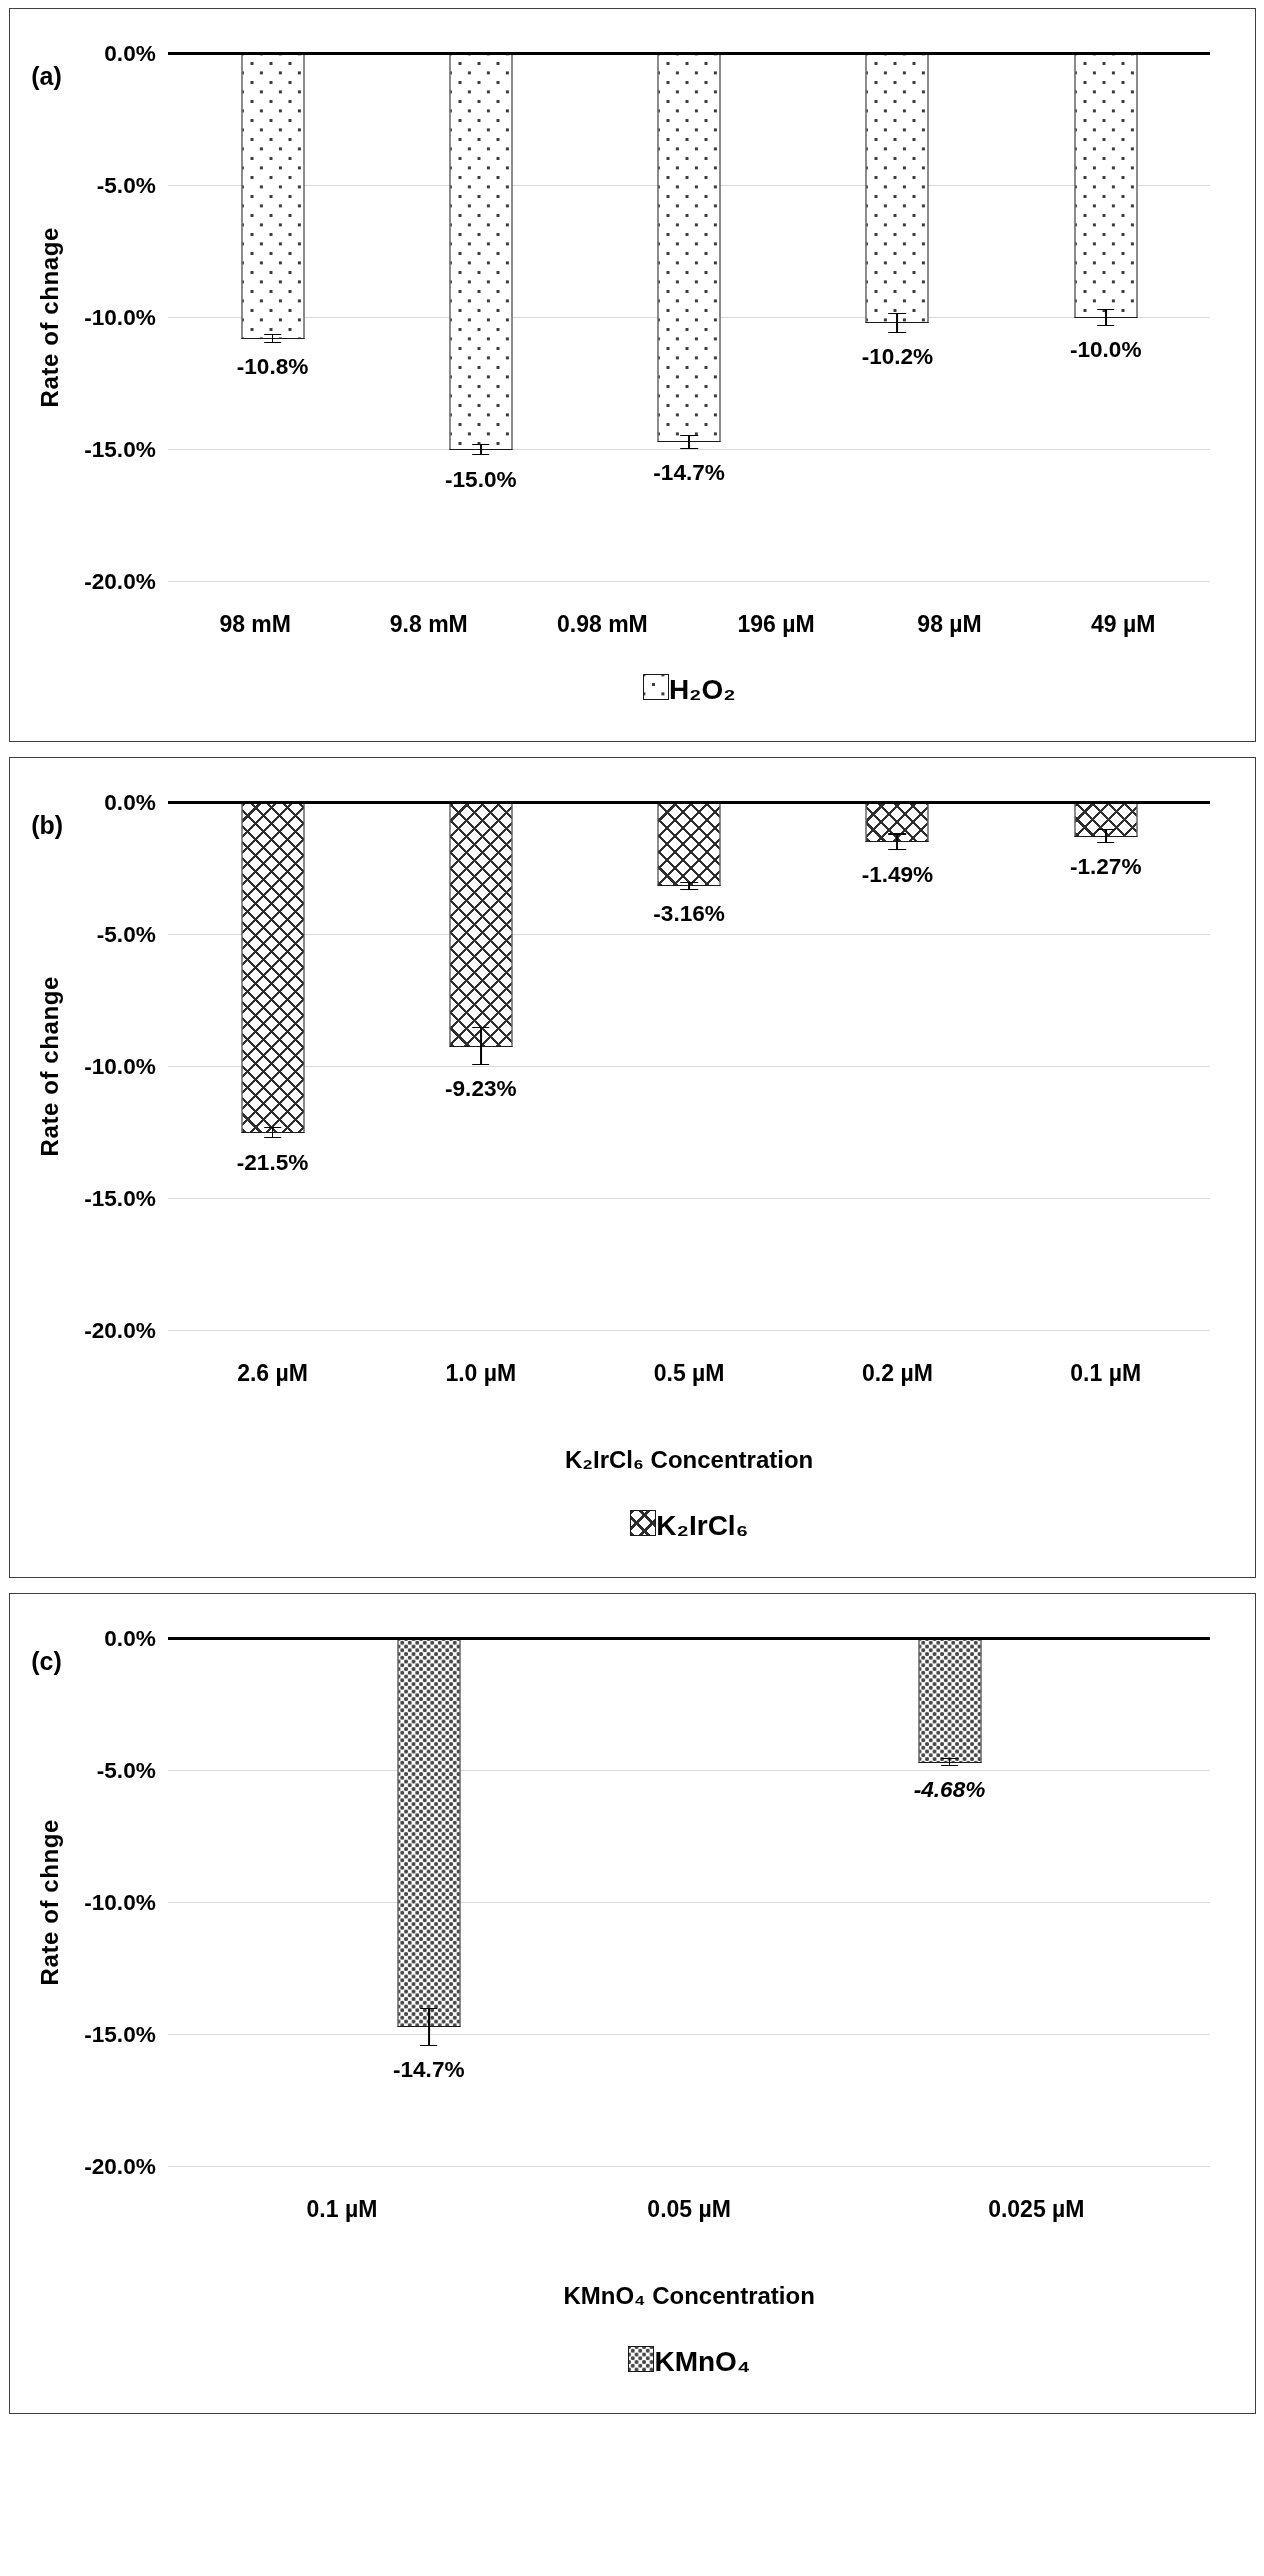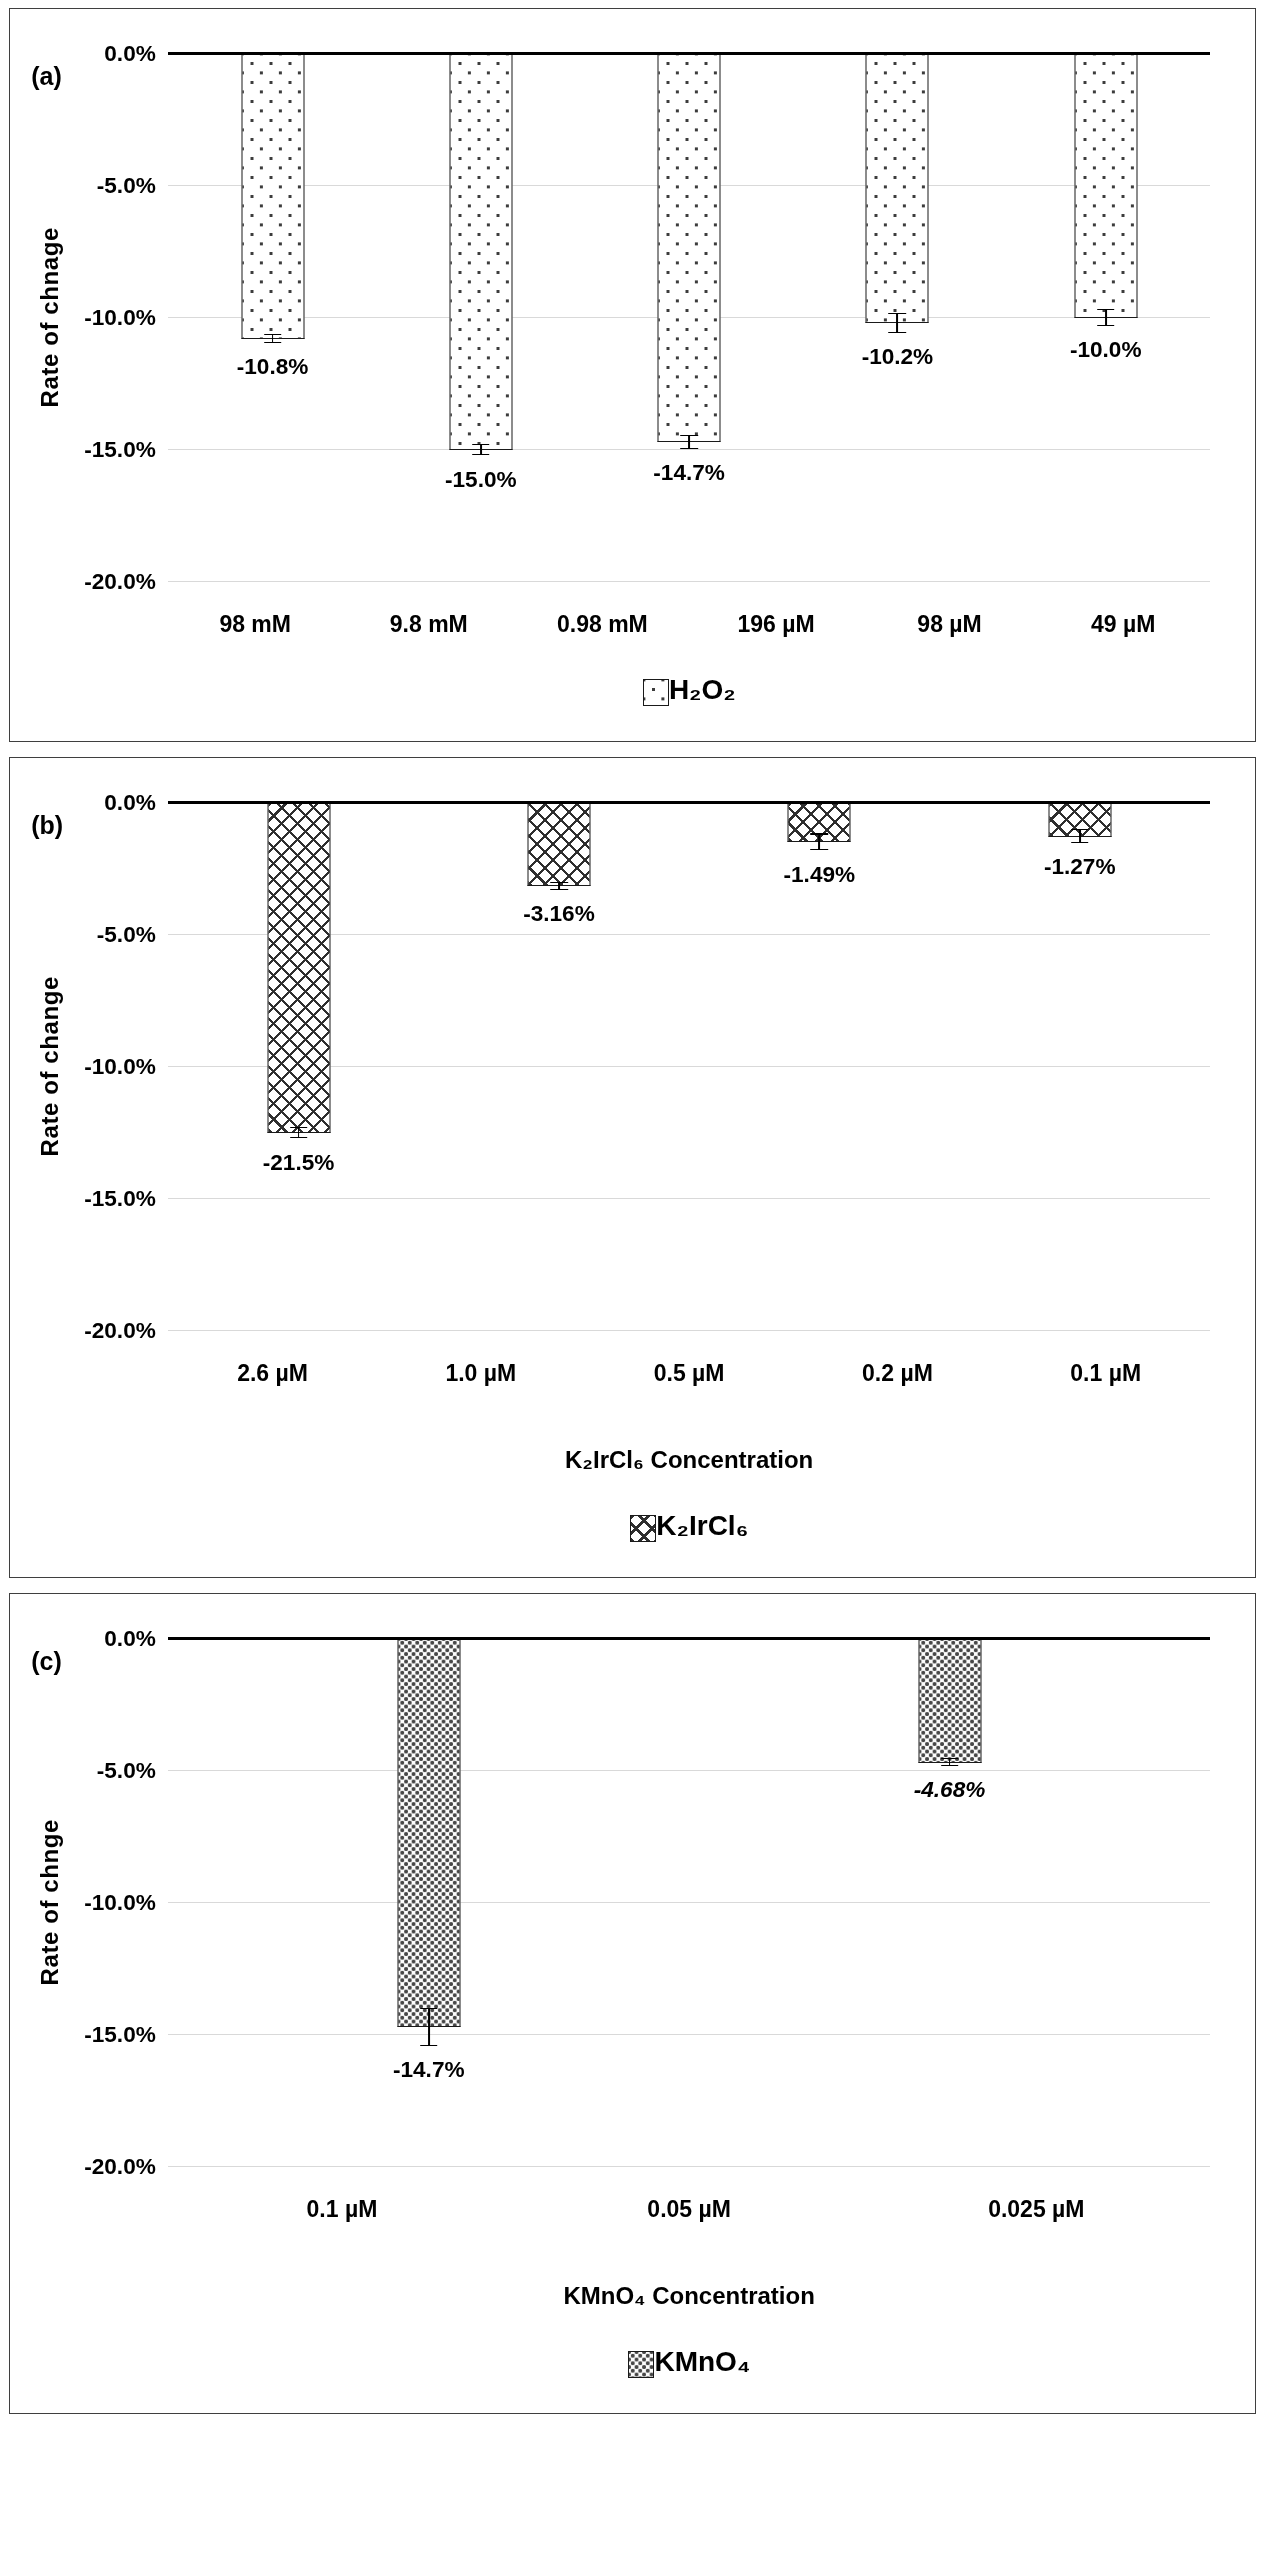--- a/index.html
+++ b/index.html
@@ -69,21 +69,21 @@
   }
   .bar-label {
     position:absolute; left:-25px; right:-25px;
     text-align:center; font-size:22.6px; white-space:nowrap;
   }
   .xticks { display:flex; margin-top:29px; }
   .xtick { flex:1; text-align:center; font-size:23px; white-space:nowrap; }
   .axis-title { text-align:center; margin-top:59px; font-size:24px; }
   .legend-row {
     margin-top:36px;
-    display:flex; justify-content:center; align-items:flex-end; 
+    display:flex; justify-content:center; align-items:flex-start; 
   }
   .swatch {
     width:26.4px; height:26.4px;
     border:1.9px solid #1a1a1a;
     display:inline-block;
     background:#fff;
   }
   .legend-label { font-size:28px; }
 
   
@@ -208,20 +208,27 @@
           <div class="zero-line"></div>
           <div class="bars-row">
               <div class="slot">
                 <div class="bar pattern-crosshatch" style="height: 330px;"></div>
                 <div class="err-line" style="top: 325px; height: 10.6px;"></div>
                 <div class="err-cap" style="top: 324px;"></div>
                 <div class="err-cap" style="top: 334px;"></div>
                 <div class="bar-label" style="top: 347px;">-21.5%</div>
               </div>
               <div class="slot">
+                <div class="bar pattern-crosshatch" style="height: 244px;"></div>
+                <div class="err-line" style="top: 225px; height: 37px;"></div>
+                <div class="err-cap" style="top: 224px;"></div>
+                <div class="err-cap" style="top: 261px;"></div>
+                <div class="bar-label" style="top: 273px;">-9.23%</div>
+              </div>
+              <div class="slot">
                 <div class="bar pattern-crosshatch" style="height: 83px;"></div>
                 <div class="err-line" style="top: 80px; height: 6.3px;"></div>
                 <div class="err-cap" style="top: 79px;"></div>
                 <div class="err-cap" style="top: 86px;"></div>
                 <div class="bar-label" style="top: 98px;">-3.16%</div>
               </div>
               <div class="slot">
                 <div class="bar pattern-crosshatch" style="height: 39px;"></div>
                 <div class="err-line" style="top: 31px; height: 16px;"></div>
                 <div class="err-cap" style="top: 30.5px;"></div>

